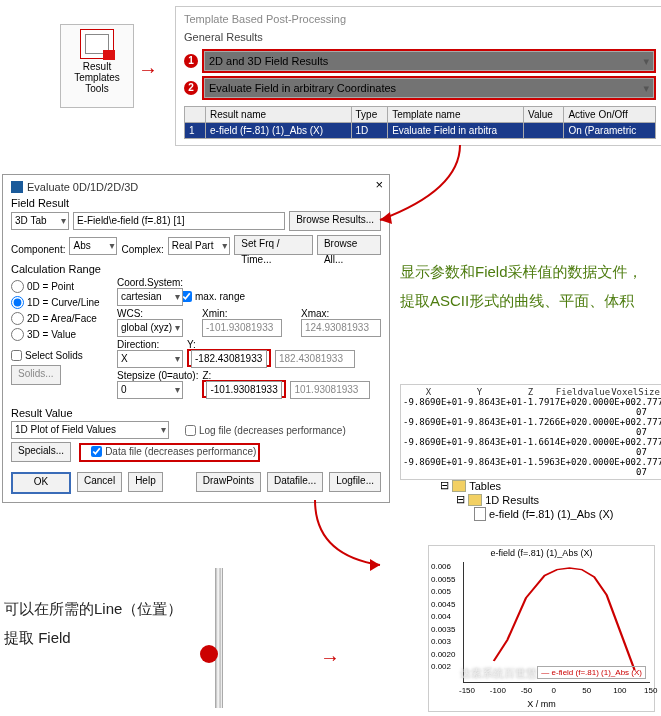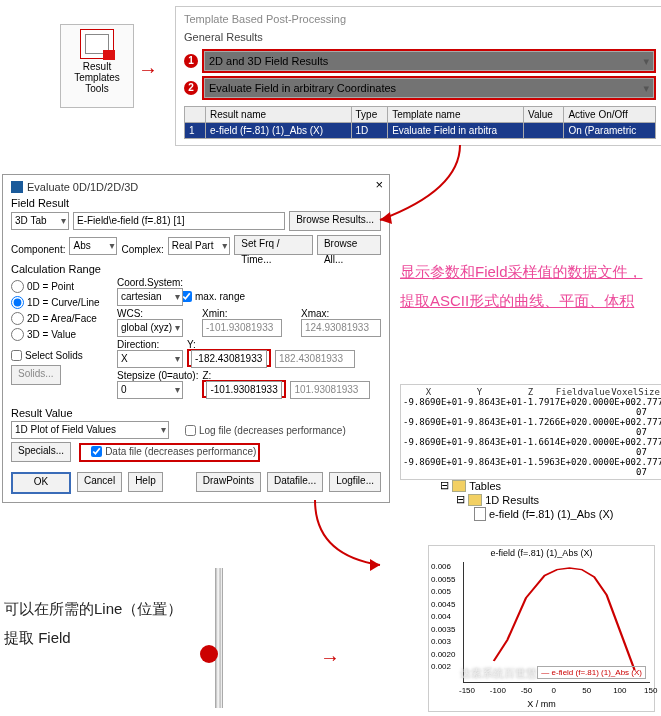--- a/index.html
+++ b/index.html
@@ -46,21 +46,21 @@
   .btn.default{border:2px solid #3a6cb8;}
   .chk { font-size:10px; display:inline-flex; align-items:center; gap:3px;}
   .chk input{width:11px;height:11px;margin:0;}
   .radio { font-size:10px; display:flex; align-items:center; gap:3px; margin:3px 0;}
   .radio input{margin:0;}
   .lbl { font-size:10px;}
   .small { font-size:10px; color:#444;margin-left:8px;}
   .redbox { border:2px solid #c00; padding:1px 2px;}
 
   
-  .annot { position:absolute; left:400px; top:258px; width:250px; font-size:15px; color:#ec4899; line-height:1.9;text-decoration:underline;}
+  .annot { position:absolute; left:400px; top:258px; width:250px; font-size:15px; color:#4d7c0f; line-height:1.9;}
   .annotL { position:absolute; left:4px; top:595px; font-size:15px; color:#222; line-height:1.9;}
 
   
   .datatxt { position:absolute; left:400px; top:384px; width:258px; font-size:9px; font-family:Consolas,monospace; border:1px solid #ccc; padding:2px;}
   .datatxt .hdr{ display:flex; gap:0; color:#333;}
   .datatxt .hdr span{flex:1;text-align:center;}
   .datatxt .row{display:flex;}
   .datatxt .row span{flex:1;}
 
   

